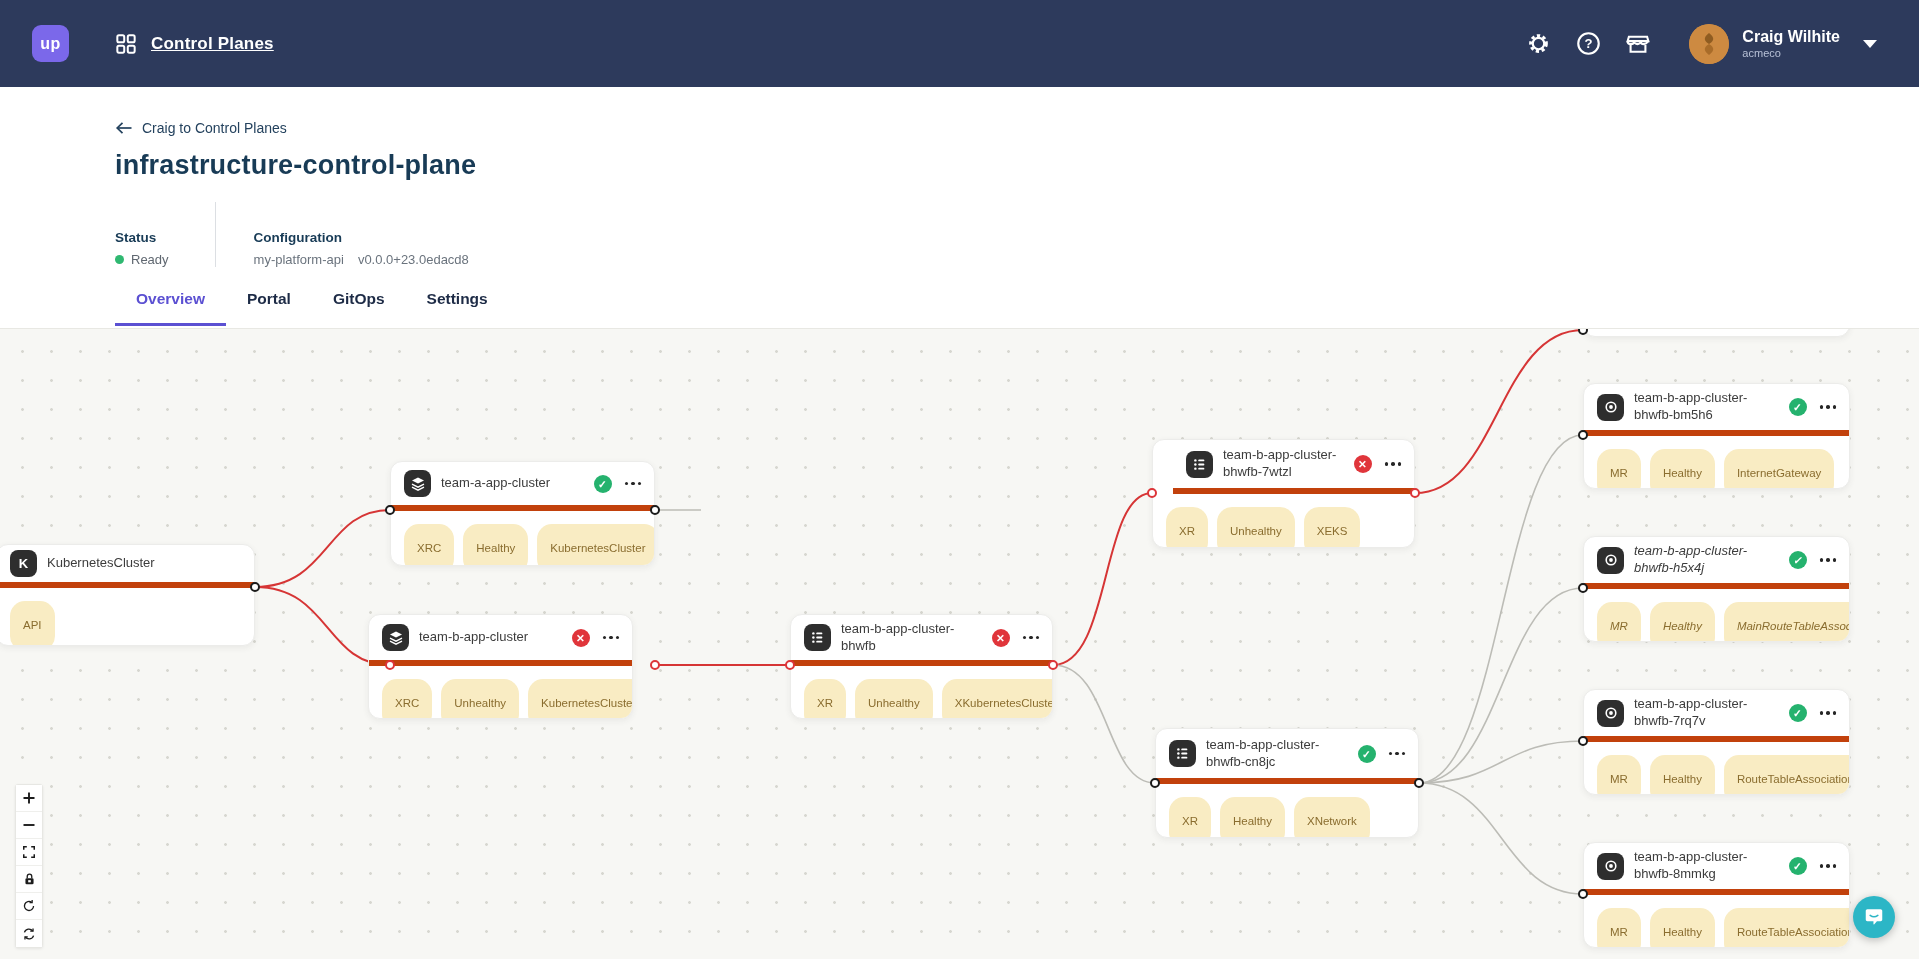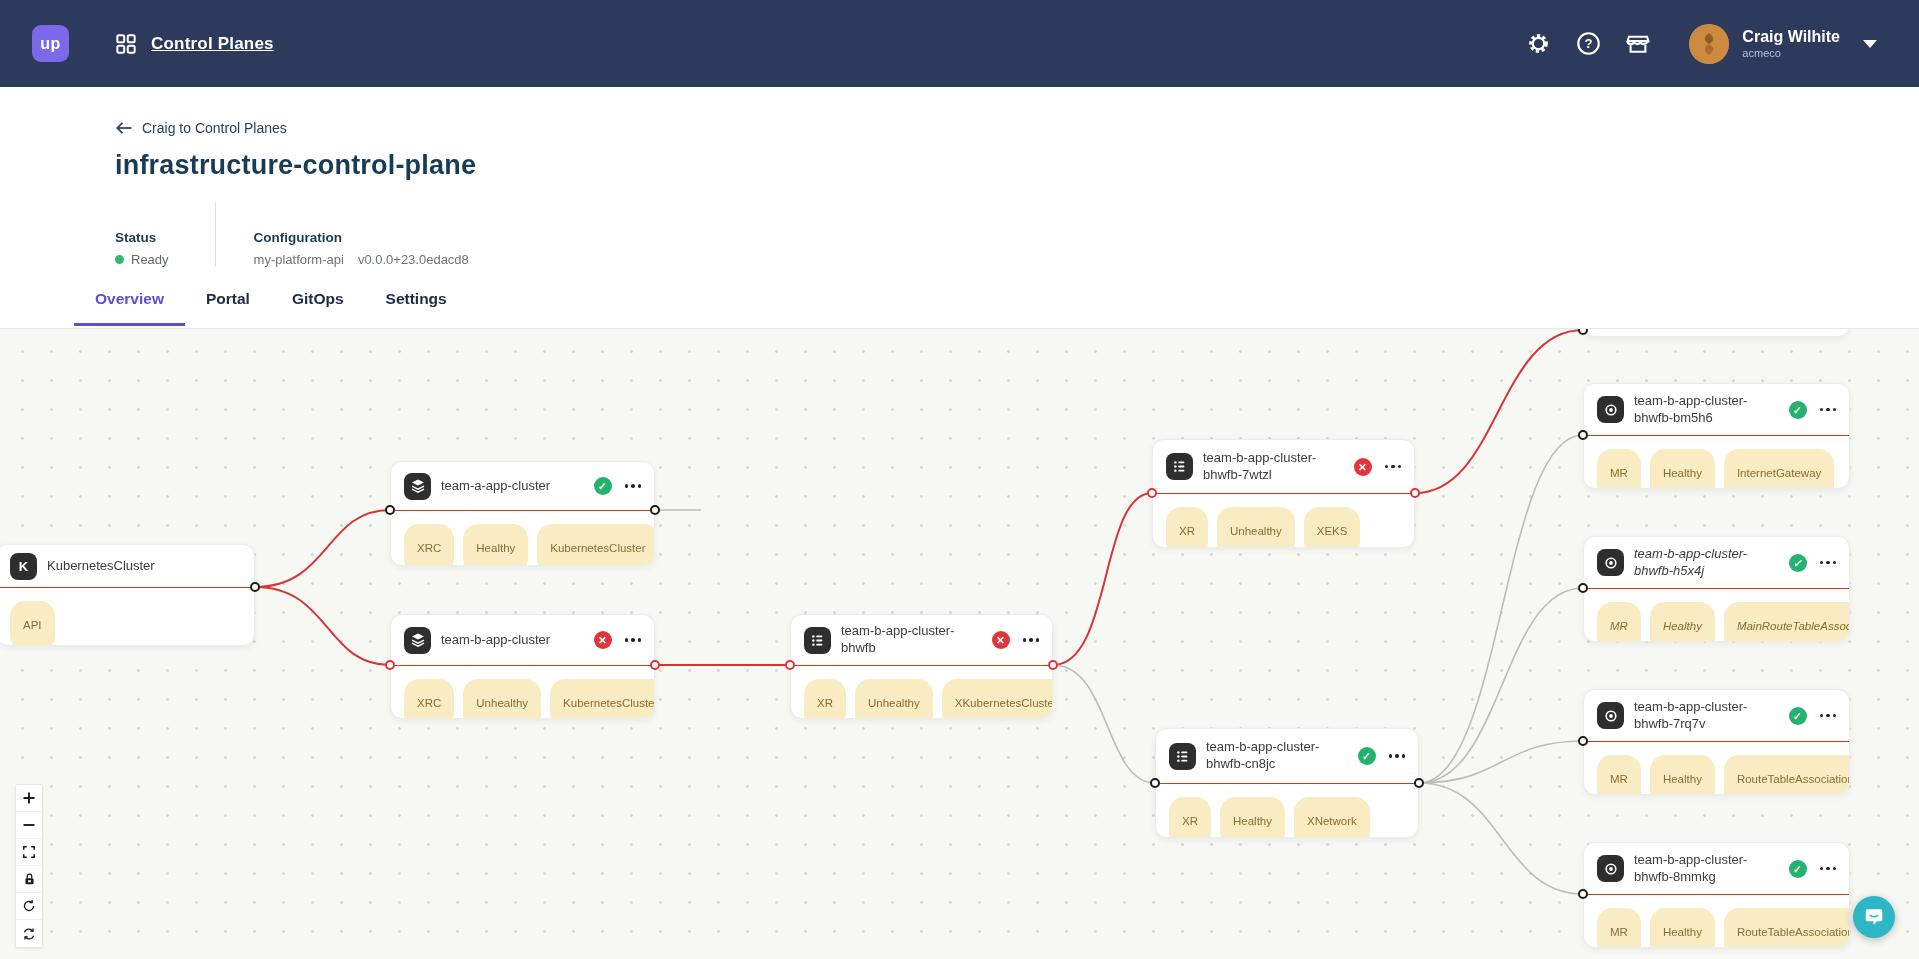--- a/index.html
+++ b/index.html
@@ -33,38 +33,38 @@
     letter-spacing:.2px; }
   .meta-row { display:flex; margin-top:21px; }
   .meta-col { display:flex; flex-direction:column; gap:7px;margin-top:28px; }
   .meta-label { font-size:13.5px; font-weight:bold; color:#183b56; }
   .meta-value { font-size:13px; color:#5f6770; display:flex; align-items:center; gap:7px; }
   .ready-dot { width:9px; height:9px; border-radius:50%; background:#2fb871; }
   .meta-divider { width:1px; background:#dcdfe3; margin:0 38px 0 46px; }
   .config-values { display:flex; gap:14px; color:#6a737d; }
 
   
-  .tabs { display:flex; padding-left:74px; margin-top:23px; }
+  .tabs { display:flex; padding-left:115px; margin-top:23px; }
   .tab { padding:0 21px 15px; font-size:15.5px; font-weight:bold; color:#1d2b46;
     border-bottom:3px solid transparent; cursor:pointer; }
   .tab.active { color:#5b50d2; border-bottom-color:#5b50d2; }
 
   
   .canvas { position:absolute; top:328px; left:0; width:1919px; height:631px;
     background-color:#f7f7f4;
     background-image:radial-gradient(circle, #d7d7d0 1.3px, transparent 1.5px);
     background-size:29px 29px; background-position:8px 8px;
     border-top:1px solid #e8e8e3; overflow:hidden; }
   .edges { position:absolute; top:0; left:0; }
 
   .node { position:absolute; background:#fff; border:1px solid #ececea;
     border-radius:12px; box-shadow:0 2px 6px rgba(60,60,50,.07); overflow:hidden;
     cursor:pointer; }
   .node-header { display:flex; align-items:center; gap:10px; padding:0 13px;
-    border-bottom:1px solid #c2410c; }
+    border-bottom:6px solid #c2410c; }
   .node-icon { width:27px; height:27px; border-radius:8px; background:#2e2e2e;
     display:flex; align-items:center; justify-content:center; flex:0 0 27px; }
   .node-title { flex:1; font-size:13px; color:#3c3c3c; line-height:1.3;
     overflow-wrap:anywhere; }
   .node-status { width:18px; height:18px; border-radius:50%; color:#fff;
     font-size:10.5px; font-weight:bold; display:flex; align-items:center;
     justify-content:center; flex:0 0 18px; }
   .node-menu { display:flex; gap:3px; padding-left:3px; cursor:pointer; }
   .node-menu i { width:3.5px; height:3.5px; border-radius:50%; background:#262626; }
   .node-badges { display:flex; gap:9px; padding:13px 13px; white-space:nowrap; }
@@ -215,21 +215,21 @@
             <i></i>
             <i></i>
           </div>
         </div>
         <div class="node-badges">
           <span class="badge">XRC</span>
           <span class="badge">Healthy</span>
           <span class="badge">KubernetesCluster</span>
         </div>
       </div>
-      <div class="node" style="left: 390px; top: 285px; width: 265px; height: 105px;">
+      <div class="node" style="left: 368px; top: 285px; width: 265px; height: 105px;">
         <div class="node-header" style="height: 51px;">
           <div class="node-icon">
             <svg width="16" height="16" viewBox="0 0 16 16">
               <path d="M8 1.6 14 4.6 8 7.6 2 4.6z" fill="#fff"></path>
               <path d="M2 8.1l6 3 6-3" stroke="#fff" fill="none" stroke-width="1.4"></path>
               <path d="M2 11.2l6 3 6-3" stroke="#fff" fill="none" stroke-width="1.4"></path>
             </svg>
           </div>
           <span class="node-title">team-b-app-cluster</span>
           <div class="node-status" style="background: rgb(224, 53, 59);">✕</div>
@@ -265,21 +265,21 @@
             <i></i>
           </div>
         </div>
         <div class="node-badges">
           <span class="badge">XR</span>
           <span class="badge">Unhealthy</span>
           <span class="badge">XKubernetesCluster</span>
         </div>
       </div>
       <div class="node" style="left: 1152px; top: 110px; width: 263px; height: 109px;">
-        <div class="node-header" style="height: 54px;">
+        <div class="node-header" style="height: 54px; margin-left: 20px;">
           <div class="node-icon">
             <svg width="15" height="15" viewBox="0 0 16 16" fill="#fff">
               <circle cx="3.6" cy="3.6" r="1.3"></circle>
               <rect x="6.6" y="2.6" width="6.6" height="2" rx="1"></rect>
               <circle cx="3.6" cy="8" r="1.3"></circle>
               <rect x="6.6" y="7" width="6.6" height="2" rx="1"></rect>
               <circle cx="3.6" cy="12.4" r="1.3"></circle>
               <rect x="6.6" y="11.4" width="6.6" height="2" rx="1"></rect>
             </svg>
           </div>

